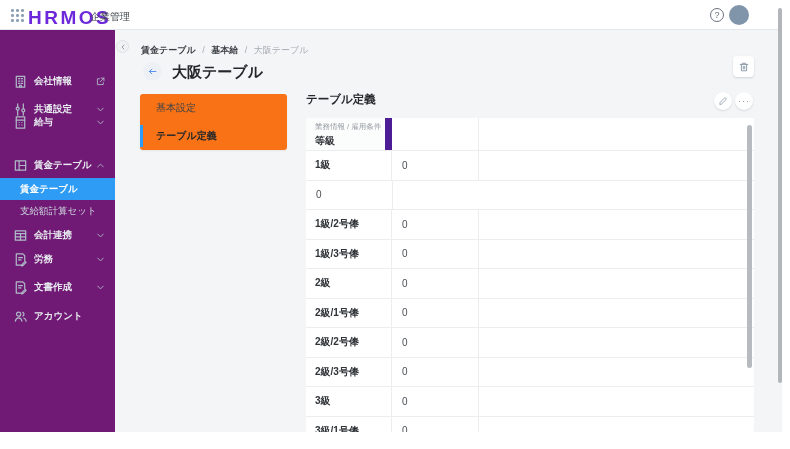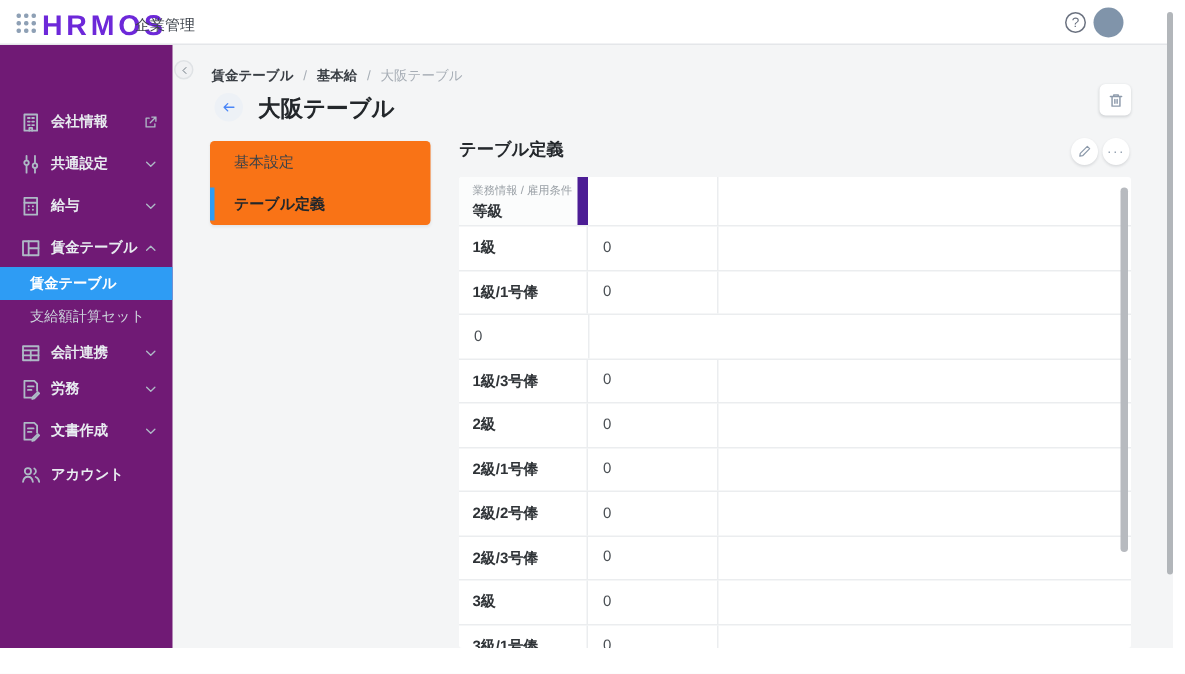--- a/index.html
+++ b/index.html
@@ -130,21 +130,21 @@
         <path d="M5 2v3M5 9v5M11 2v5M11 11v3"></path>
           <circle cx="5" cy="7" r="1.6"></circle>
           <circle cx="11" cy="9" r="1.6"></circle>
       </svg>
       <span class="lbl">共通設定</span>
       <svg class="trail stroke" viewBox="0 0 16 16">
         <polyline points="4,6 8,10 12,6"></polyline>
       </svg>
     </div>
 
-    <div class="side-item" style="top:95px">
+    <div class="side-item" style="top:80px">
       <svg class="ic stroke" viewBox="0 0 16 16">
         <rect x="3.5" y="2" width="9" height="12"></rect>
           <path d="M3.5 5.5h9M6.5 8h.1M9.5 8h.1M6.5 10.5h.1M9.5 10.5h.1"></path>
       </svg>
       <span class="lbl">給与</span>
       <svg class="trail stroke" viewBox="0 0 16 16">
         <polyline points="4,6 8,10 12,6"></polyline>
       </svg>
     </div>
 
@@ -257,24 +257,24 @@
         <div class="h-small">業務情報 / 雇用条件</div>
         <div class="h-main">等級</div>
       </div>
       <div class="hc2"></div>
     </div>
     <div class="trow">
       <div class="c1">1級</div>
       <div class="c2">0</div>
     </div>
     <div class="trow">
-      <div class="c1">1級/1号俸</div>
-      <div class="c2">0</div>
-    </div>
-    <div class="trow">
+      <div class="c2">0</div>
+    </div>
+    <div class="trow">
+      <div class="c1">1級/2号俸</div>
       <div class="c2">0</div>
     </div>
     <div class="trow">
       <div class="c1">1級/3号俸</div>
       <div class="c2">0</div>
     </div>
     <div class="trow">
       <div class="c1">2級</div>
       <div class="c2">0</div>
     </div>

